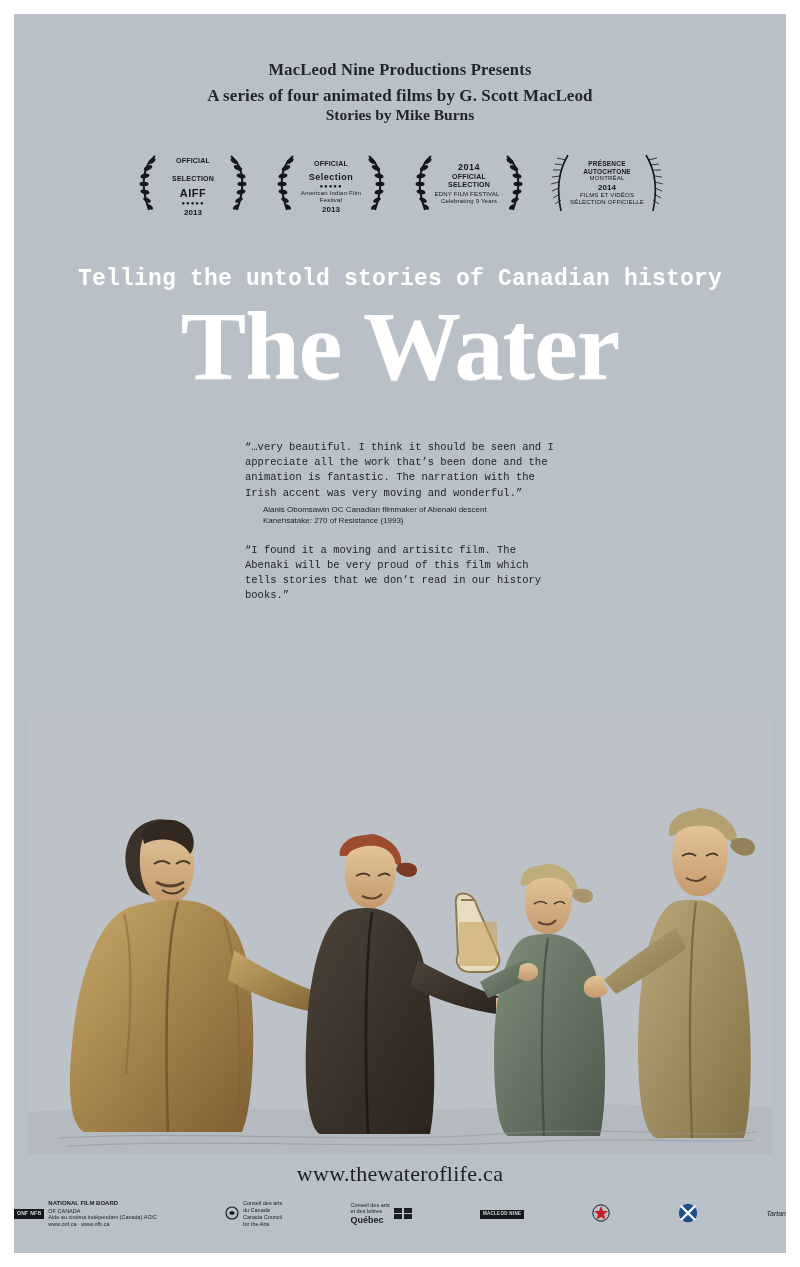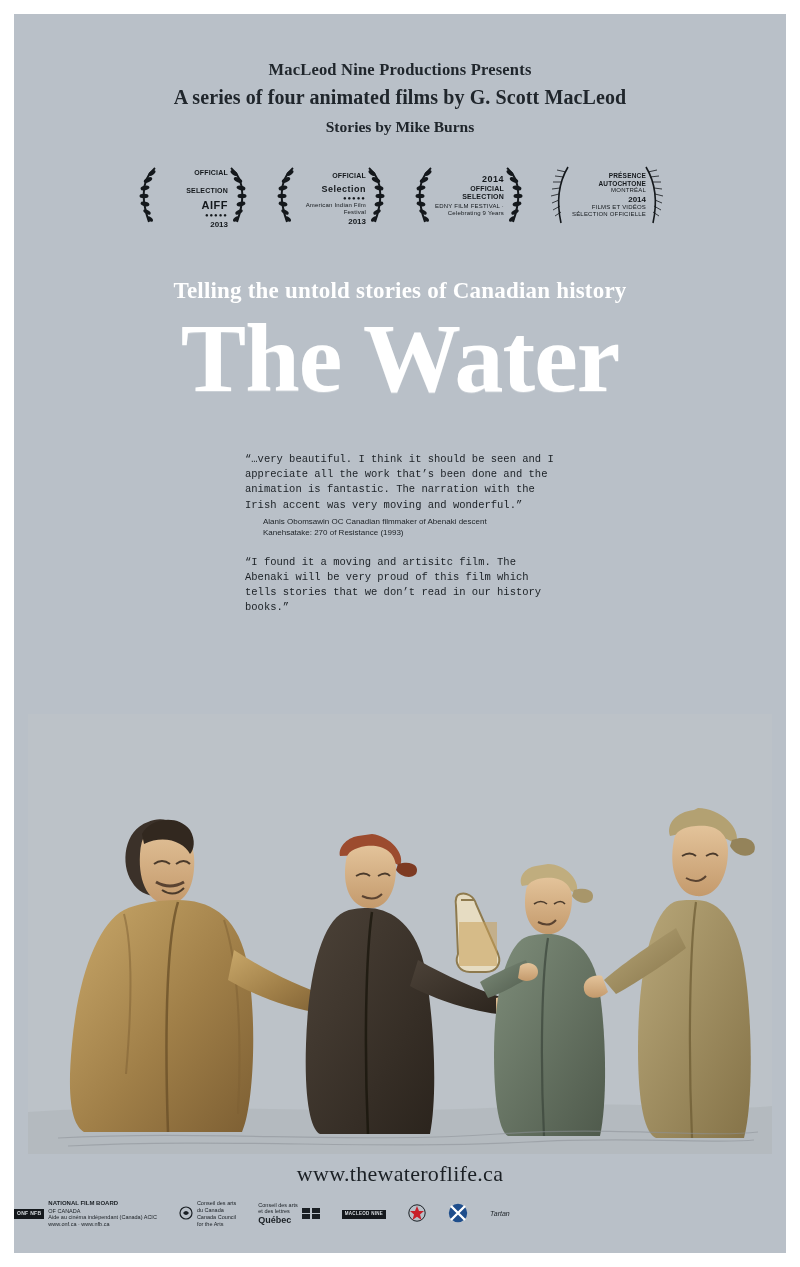--- a/index.html
+++ b/index.html
@@ -38,24 +38,23 @@
     color: #20262c;
     font-family: "Liberation Serif", serif;
   }
   .credits .line1 {
     font-size: 16.5px;
     font-weight: bold;
     letter-spacing: .2px;
     margin-bottom: 6px;
   }
   .credits .line2 {
-    font-size: 20px;
+    font-size: 17px;
     font-weight: bold;
     letter-spacing: .1px;
-    margin-bottom: 9px;
   }
   .credits .line3 {
     font-size: 15.5px;
     font-weight: bold;
   }
 
   
   .laurels {
     display: flex;
     justify-content: center;
@@ -74,21 +73,21 @@
   .laurel .branch {
     position: absolute;
     top: 0;
     bottom: 0;
     width: 22px;
   }
   .laurel .branch svg { width: 100%; height: 100%; }
   .laurel .branch.left { left: 0; }
   .laurel .branch.right { right: 0; transform: scaleX(-1); }
   .laurel .ltext {
-    text-align: right;
+    text-align: center;
     line-height: 1.15;
     color: #14181c;
     width: 70px;
   }
   .laurel .lt-a {
     font-size: 7px;
     font-weight: bold;
     letter-spacing: .2px;
     text-transform: uppercase;
   }
@@ -112,21 +111,21 @@
     font-size: 6px;
   }
   .laurel.feather .ltext { width: 78px; }
   .laurel.feather .lt-a { font-size: 6.5px; }
 
   
   .tagline {
     margin-top: 52px;
     text-align: center;
     color: #ffffff;
-    font-family: Liberation Serif, serif;
+    font-family: Liberation Mono, monospace;
     font-weight: bold;
     font-size: 23px;
     letter-spacing: .2px;
   }
   .main-title {
     margin-top: 6px;
     text-align: center;
     color: #ffffff;
     font-family: "Liberation Serif", serif;
     font-weight: bold;
@@ -179,21 +178,21 @@
     letter-spacing: .3px;
   }
 
   
   .sponsors {
     position: absolute;
     left: 0;
     right: 0;
     top: 1186px;
     display: flex;
-    justify-content: flex-start;
+    justify-content: space-between;
     align-items: center;
     gap: 22px;
   }
   .sponsor {
     display: flex;
     align-items: center;
     gap: 4px;
     color: #1a1f24;
     font-size: 5.5px;
     line-height: 1.25;

